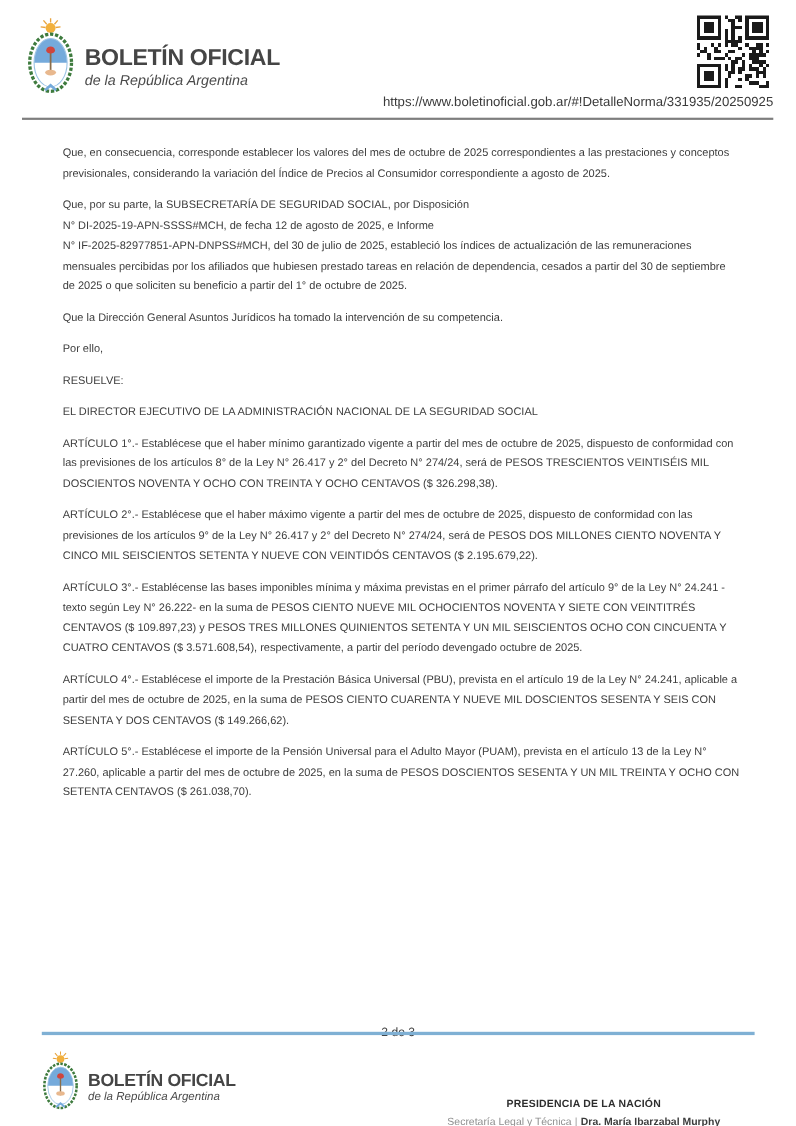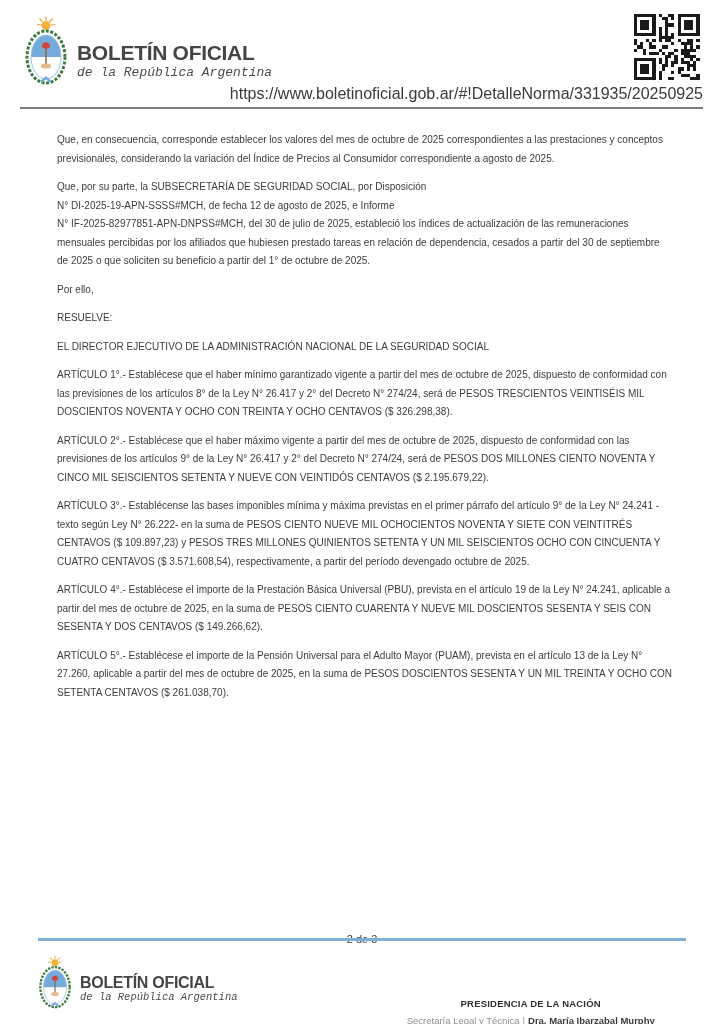--- a/index.html
+++ b/index.html
@@ -11,29 +11,29 @@
   }
 
   
   .brand { display:flex; align-items:flex-start; }
   .brand-header { position:absolute; left:24px; top:16px; }
   .coat { flex:0 0 auto; }
   .brand-header .coat { width:44px; height:70px; }
   .brand-text-header { margin-left:9px; margin-top:26px; }
   .brand-title { font-weight:bold; color:#454545; letter-spacing:-0.3px; }
   .brand-header .brand-title { font-size:21px; line-height:22px; }
-  .brand-subtitle { font-family:Liberation Mono, monospace; font-style:italic; color:#4a4a4a; }
+  .brand-subtitle { font-family:Liberation Sans, sans-serif; font-style:italic; color:#4a4a4a; }
   .brand-header .brand-subtitle { font-size:13px; margin-top:1px; }
 
   .qr-box { position:absolute; left:633px; top:14px; width:67px; height:66px; }
   .qr-box svg { width:100%; height:100%; shape-rendering:crispEdges; }
 
   .header-url {
     position:absolute; top:85px; right:21px;
-    font-size:16px; color:#3a3a3a; letter-spacing:0;
+    font-size:12px; color:#3a3a3a; letter-spacing:0;
   }
   .header-rule {
     position:absolute; top:107px; left:20px; right:21px;
     border-top:2px solid #7e7e7e;
   }
 
   
   .doc-body {
     position:absolute; left:57px; top:131px; width:616px;
     font-size:10px; line-height:18.5px; color:#3c3c3c;
@@ -227,20 +227,21 @@
   </div>
 
   <div class="header-url">https://www.boletinoficial.gob.ar/#!DetalleNorma/331935/20250925</div>
   <div class="header-rule"></div>
 
   <main class="doc-body">
     <p>Que, en consecuencia, corresponde establecer los valores del mes de octubre de 2025 correspondientes a las prestaciones y conceptos previsionales, considerando la variación del Índice de Precios al Consumidor correspondiente a agosto de 2025.</p>
     <p>Que, por su parte, la SUBSECRETARÍA DE SEGURIDAD SOCIAL, por Disposición
 N° DI-2025-19-APN-SSSS#MCH, de fecha 12 de agosto de 2025, e Informe
 N° IF-2025-82977851-APN-DNPSS#MCH, del 30 de julio de 2025, estableció los índices de actualización de las remuneraciones mensuales percibidas por los afiliados que hubiesen prestado tareas en relación de dependencia, cesados a partir del 30 de septiembre de 2025 o que soliciten su beneficio a partir del 1° de octubre de 2025.</p>
+    <p>Que la Dirección General Asuntos Jurídicos ha tomado la intervención de su competencia.</p>
     <p>Por ello,</p>
     <p>RESUELVE:</p>
     <p>EL DIRECTOR EJECUTIVO DE LA ADMINISTRACIÓN NACIONAL DE LA SEGURIDAD SOCIAL</p>
     <p>ARTÍCULO 1°.- Establécese que el haber mínimo garantizado vigente a partir del mes de octubre de 2025, dispuesto de conformidad con las previsiones de los artículos 8° de la Ley N° 26.417 y 2° del Decreto N° 274/24, será de PESOS TRESCIENTOS VEINTISÉIS MIL DOSCIENTOS NOVENTA Y OCHO CON TREINTA Y OCHO CENTAVOS ($ 326.298,38).</p>
     <p>ARTÍCULO 2°.- Establécese que el haber máximo vigente a partir del mes de octubre de 2025, dispuesto de conformidad con las previsiones de los artículos 9° de la Ley N° 26.417 y 2° del Decreto N° 274/24, será de PESOS DOS MILLONES CIENTO NOVENTA Y CINCO MIL SEISCIENTOS SETENTA Y NUEVE CON VEINTIDÓS CENTAVOS ($ 2.195.679,22).</p>
     <p>ARTÍCULO 3°.- Establécense las bases imponibles mínima y máxima previstas en el primer párrafo del artículo 9° de la Ley N° 24.241 -texto según Ley N° 26.222- en la suma de PESOS CIENTO NUEVE MIL OCHOCIENTOS NOVENTA Y SIETE CON VEINTITRÉS CENTAVOS ($ 109.897,23) y PESOS TRES MILLONES QUINIENTOS SETENTA Y UN MIL SEISCIENTOS OCHO CON CINCUENTA Y CUATRO CENTAVOS ($ 3.571.608,54), respectivamente, a partir del período devengado octubre de 2025.</p>
     <p>ARTÍCULO 4°.- Establécese el importe de la Prestación Básica Universal (PBU), prevista en el artículo 19 de la Ley N° 24.241, aplicable a partir del mes de octubre de 2025, en la suma de PESOS CIENTO CUARENTA Y NUEVE MIL DOSCIENTOS SESENTA Y SEIS CON SESENTA Y DOS CENTAVOS ($ 149.266,62).</p>
     <p>ARTÍCULO 5°.- Establécese el importe de la Pensión Universal para el Adulto Mayor (PUAM), prevista en el artículo 13 de la Ley N° 27.260, aplicable a partir del mes de octubre de 2025, en la suma de PESOS DOSCIENTOS SESENTA Y UN MIL TREINTA Y OCHO CON SETENTA CENTAVOS ($ 261.038,70).</p>
   </main>
 

